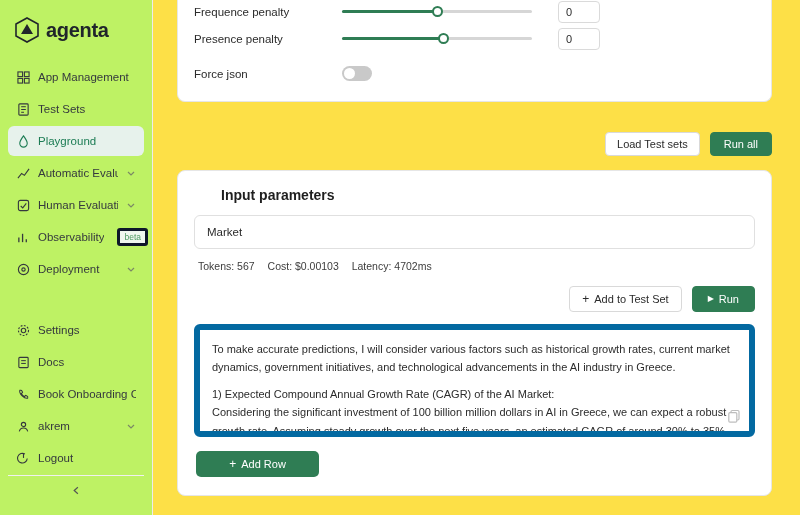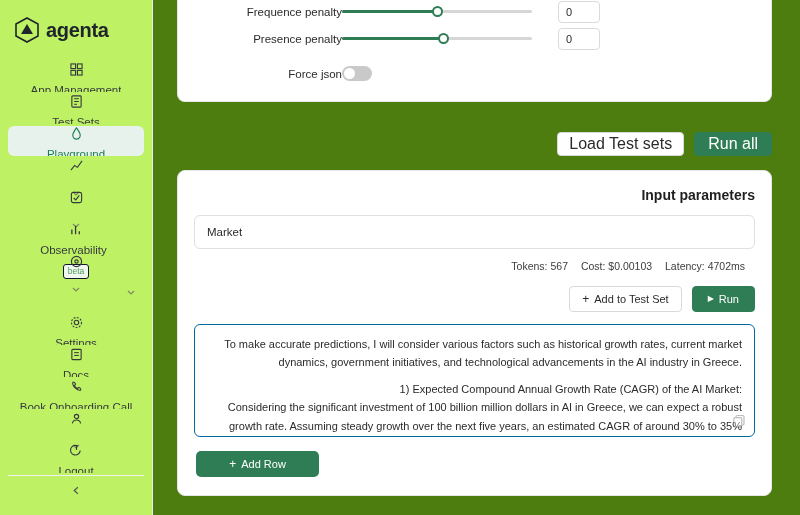--- a/index.html
+++ b/index.html
@@ -46,21 +46,20 @@
     align-items: center;
     gap: 8px;
     height: 30px;
     padding: 0 8px;
     border-radius: 6px;
     font-size: 11.5px;
     color: #35393e;
     cursor: pointer;
     margin-bottom: 2px;
     position: relative;
-    flex-direction: column;
   }
   .nav-item.active {
     background: #e7f2ec;
     color: #1c7c54;
   }
   .nav-item .ico {
     width: 14px; height: 14px;
     display: inline-flex;
     align-items: center;
     justify-content: center;
@@ -68,21 +67,21 @@
   }
   .nav-item .label { flex: 1; white-space: nowrap; overflow: hidden; }
   .chev {
     width: 10px; height: 10px;
     flex: none;
     opacity: .75;
   }
   .badge-beta {
     background: #f0f7ef;
     color: #4f9b63;
-    border: 1px solid #0f172a;
+    border: 3px solid #0f172a;
     font-size: 8.5px;
     line-height: 1;
     padding: 2px 4px;
     border-radius: 3px;
   }
   .nav-bottom {
     margin-top: auto;
     padding: 0 8px 6px 8px;
   }
   .collapse-row {
@@ -93,24 +92,23 @@
     border-top: 1px solid #f0f0f0;
     margin: 0 0 4px 0;
     cursor: pointer;
   }
 
   
   .main {
     flex: 1;
     height: 515px;
     overflow: hidden;
-    background: #4d7c0f;
+    background: #fde047;
     padding: 0 28px 0 24px;
     position: relative;
-    text-align: right;
   }
 
   .card {
     border: 1px solid #e6e6e6;
     border-radius: 8px;
     background: #fff;
     padding: 0 16px;
   }
 
   
@@ -202,21 +200,21 @@
   }
   .section-actions {
     margin-left: auto;
     display: flex;
     align-items: center;
     gap: 10px;
   }
   .btn {
     height: 24px;
     border-radius: 4px;
-    font-size: 16px;
+    font-size: 11px;
     display: inline-flex;
     align-items: center;
     justify-content: center;
     padding: 0 11px;
     cursor: pointer;
     white-space: nowrap;
   }
   .btn-default {
     background: #fff;
     border: 1px solid #d9d9d9;
@@ -260,21 +258,21 @@
   .run-row {
     display: flex;
     justify-content: flex-end;
     align-items: center;
     gap: 10px;
     margin-top: 14px;
   }
   .btn-lg { height: 26px; font-size: 11px; padding: 0 12px; }
   .output-box {
     margin-top: 12px;
-    border: 1px solid #0369a1;
+    border: 6px solid #0369a1;
     border-radius: 6px;
     padding: 10px 12px;
     font-size: 11px;
     line-height: 1.65;
     color: #2b2b2b;
     height: 113px;
     overflow: hidden;
     position: relative;
   }
   .output-box p { margin: 0 0 9px 0; }

